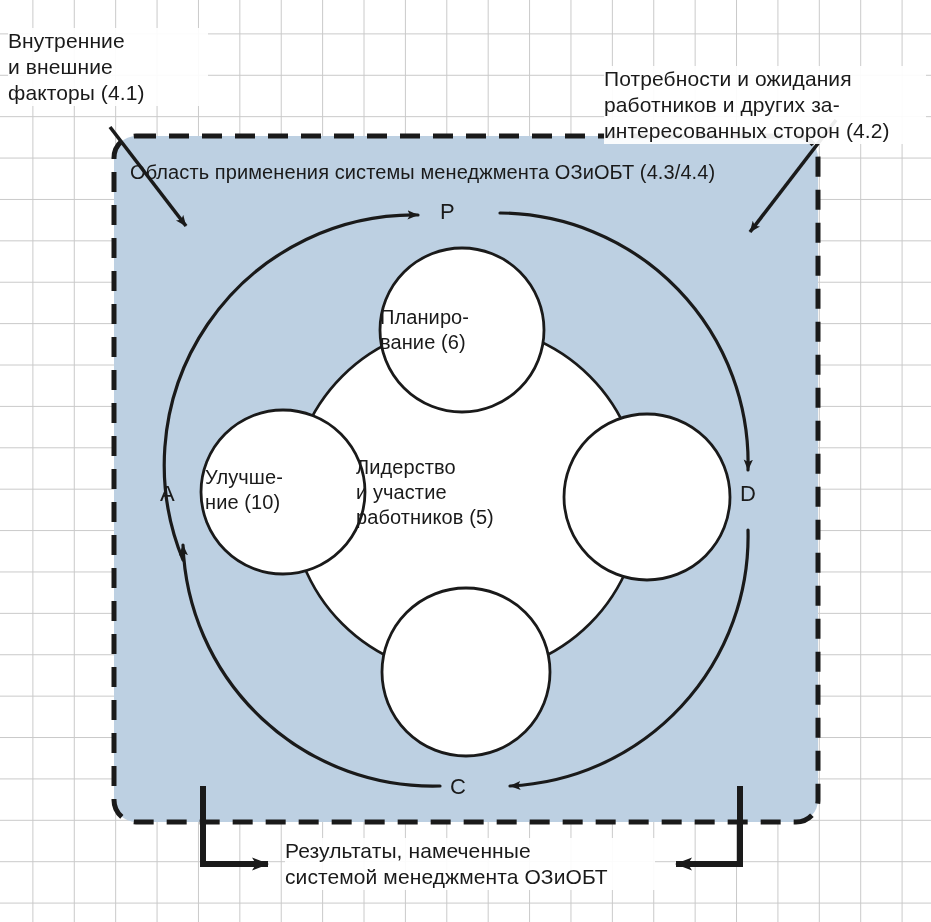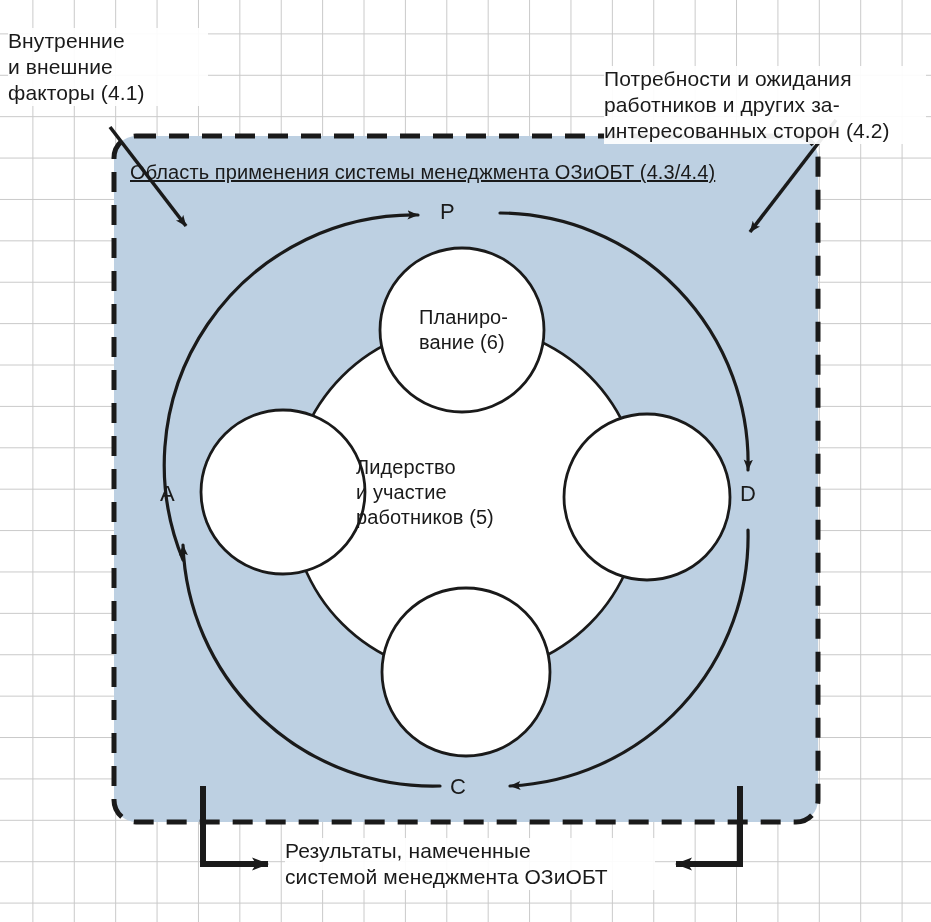--- a/index.html
+++ b/index.html
@@ -47,21 +47,21 @@
   }
   #lbl-context {
     left: 262px; top: 57px; width: 336px; font-size: 21px;
     background: rgba(255,255,255,0.92);
   }
   #lbl-needs-expectations {
     left: 604px; top: 28px; width: 322px; margin-top: 38px;
   }
   #lbl-scope {
     left: 130px; top: 160px; width: 680px;
-    font-size: 20px; text-align: left; background: transparent; text-decoration: underline;
+    font-size: 20px; text-align: left; background: transparent;
   }
   #lbl-results {
     left: 285px; top: 838px; width: 370px;
     font-size: 21px; background: rgba(255,255,255,0.92);
   }
   
   .pdca {
     font-size: 22px;
     color: #1a1a1a;
     background: transparent;
@@ -69,21 +69,21 @@
   #lbl-p { left: 440px; top: 198px; width: 30px; }
   #lbl-d { left: 740px; top: 480px; width: 30px; }
   #lbl-c { left: 450px; top: 773px; width: 30px; }
   #lbl-a { left: 160px; top: 480px; width: 30px; }
   
   .circ-text {
     font-size: 20px;
     color: #1a1a1a;
     background: transparent;
   }
-  #lbl-plan    { left: 380px; top: 305px; width: 165px; padding-left: 39px; }
+  #lbl-plan    { left: 380px; top: 305px; width: 165px; }
   #lbl-improve { left: 205px; top: 465px; width: 160px; }
   #lbl-leader  { left: 356px; top: 455px; width: 185px; }
   #lbl-support { left: 558px; top: 450px; width: 180px; }
   #lbl-eval    { left: 375px; top: 618px; width: 180px; }
 </style>
 </head>
 <body>
 
 <div id="stage">
 
@@ -148,20 +148,22 @@
   <div class="lbl pdca" id="lbl-p">P</div>
   <div class="lbl pdca" id="lbl-d">D</div>
   <div class="lbl pdca" id="lbl-c">C</div>
   <div class="lbl pdca" id="lbl-a">A</div>
 
   <div class="lbl circ-text" id="lbl-plan">Планиро-
 вание (6)</div>
 
 
 
+  <div class="lbl circ-text" id="lbl-improve">Улучше-
+ние (10)</div>
 
   <div class="lbl circ-text" id="lbl-leader">Лидерство
 и участие
 работников (5)</div>
 
   <div class="lbl" id="lbl-results">Результаты, намеченные
 системой менеджмента ОЗиОБТ</div>
 
 </div>
 

